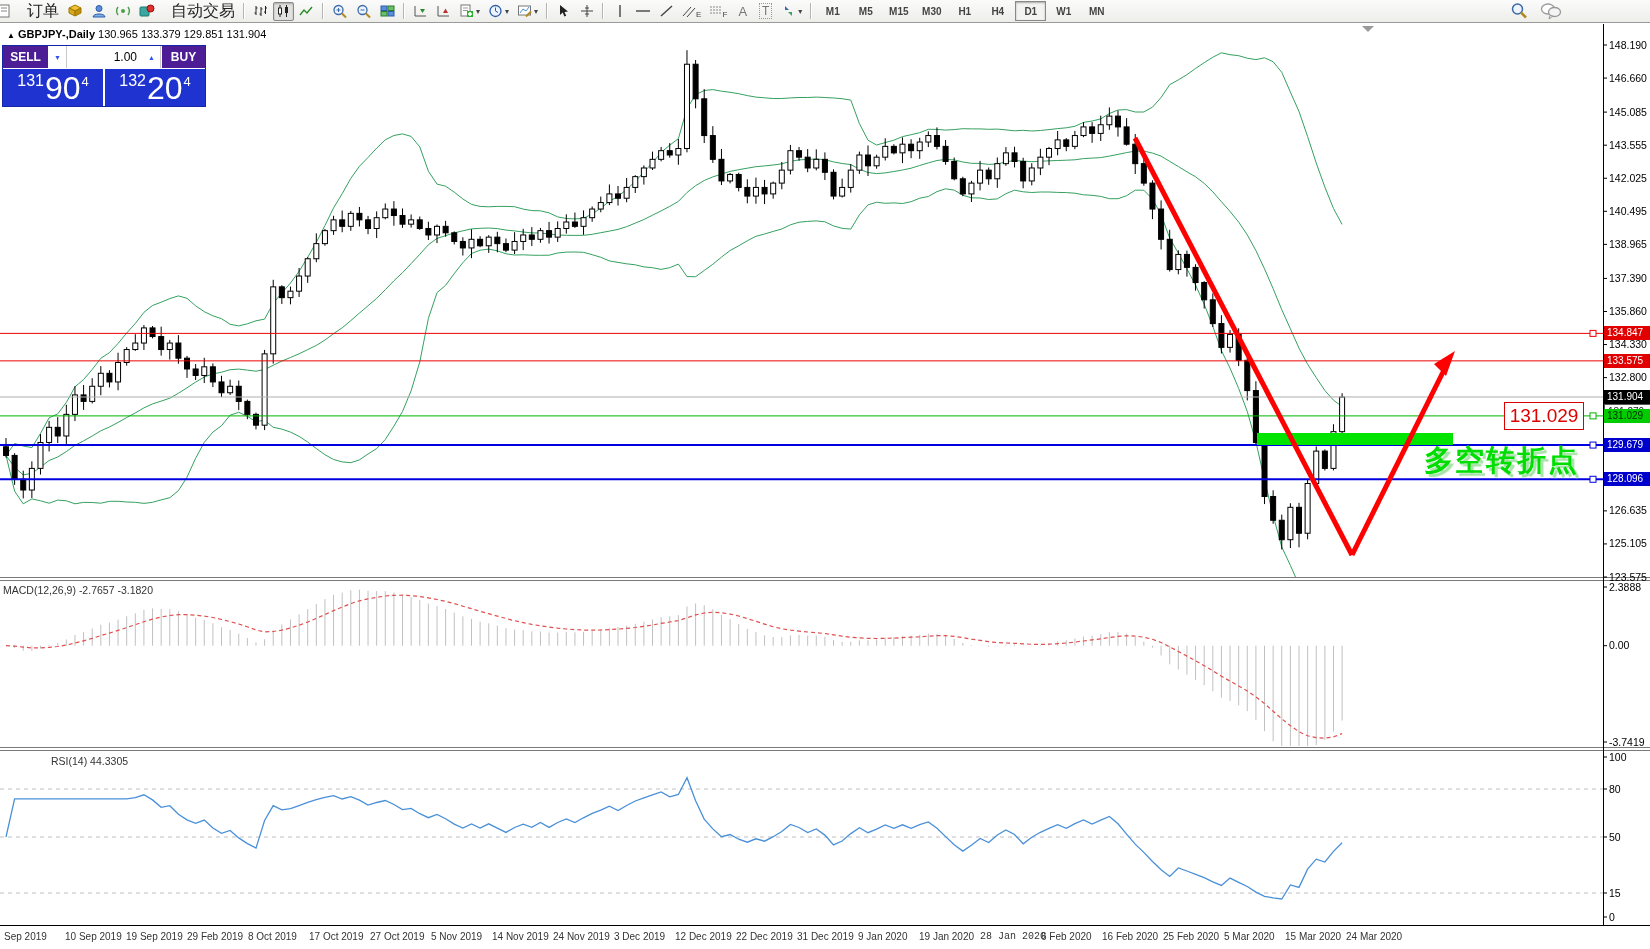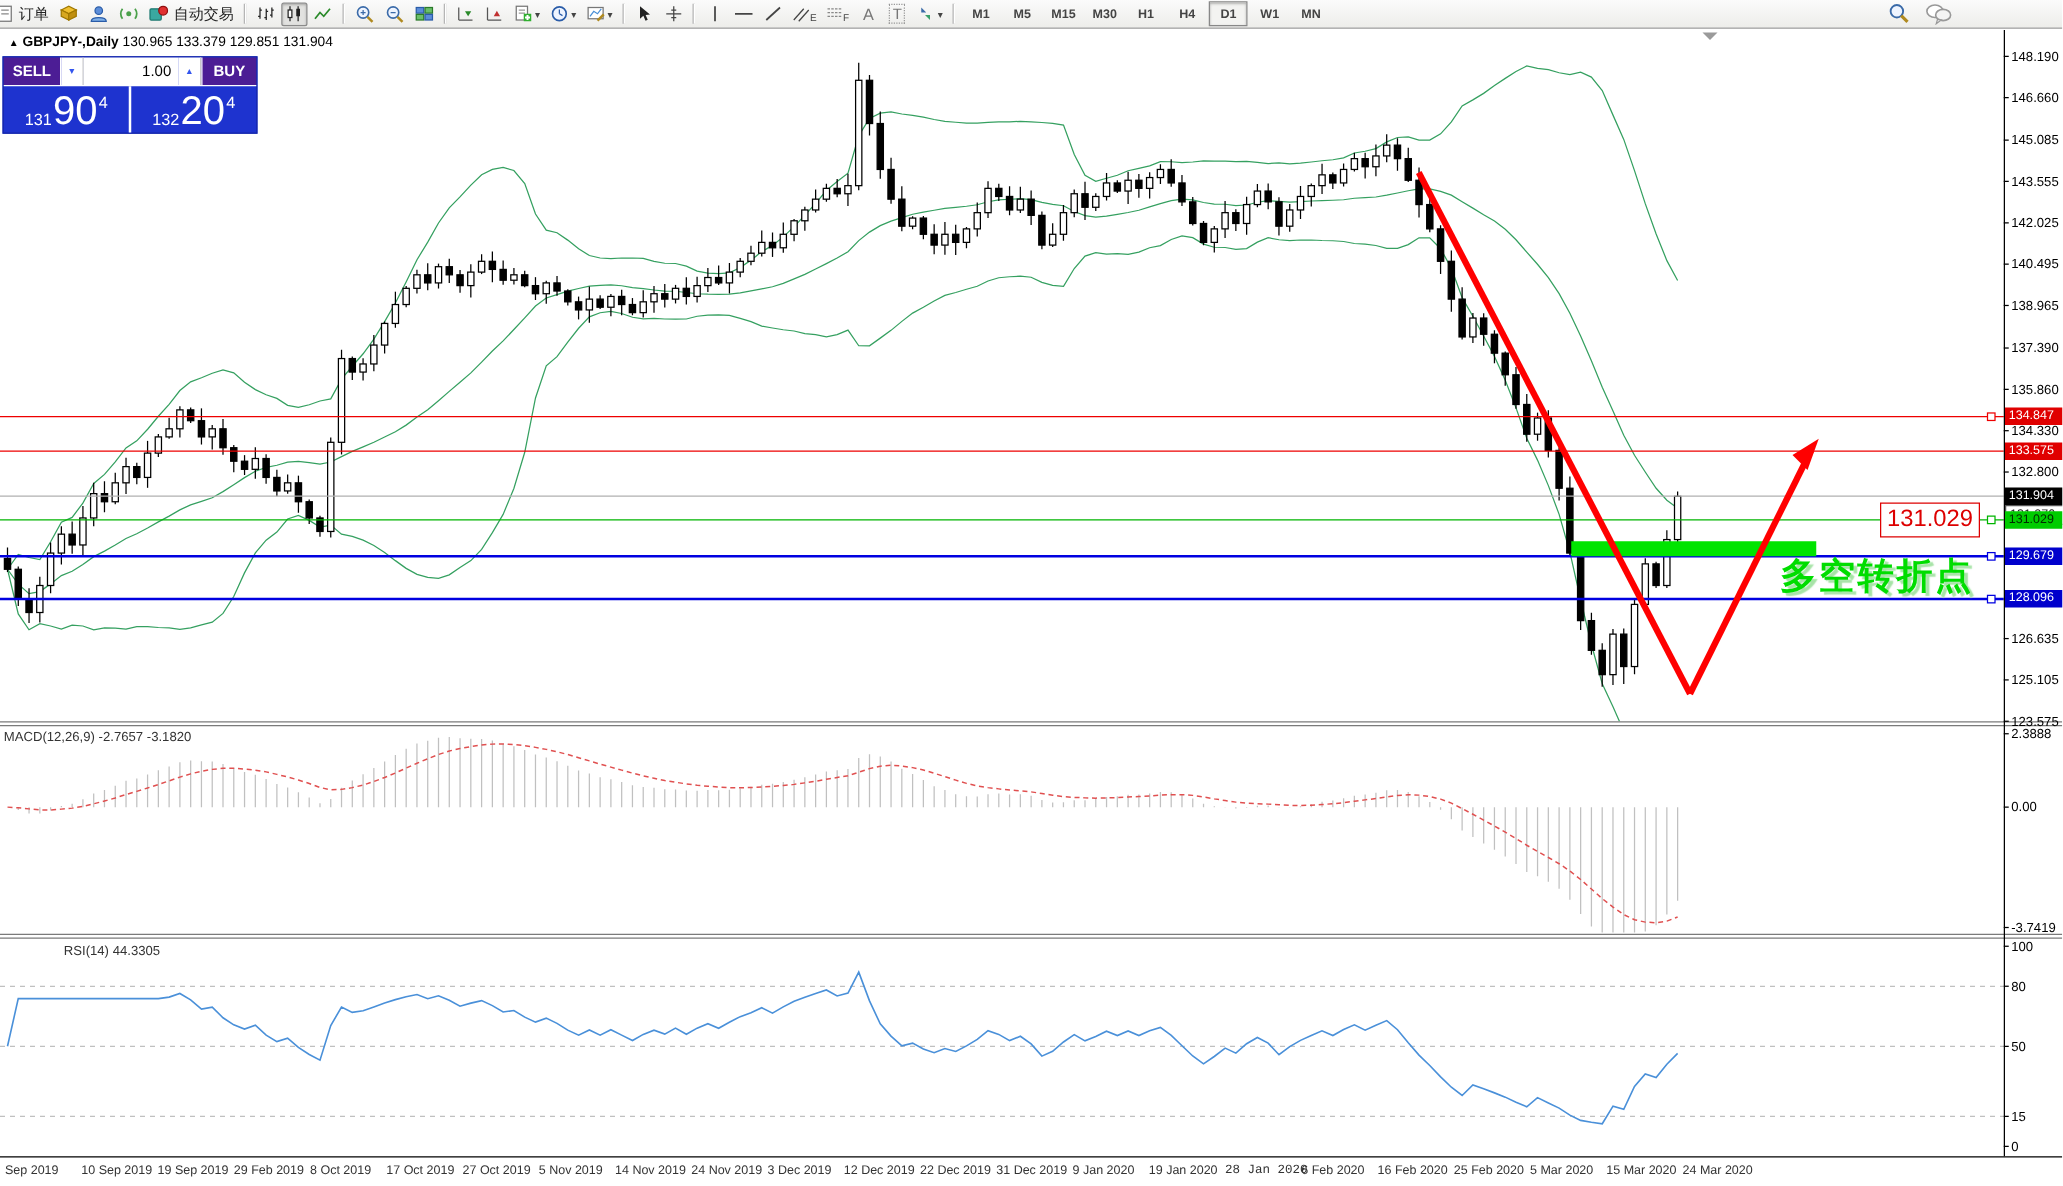--- a/index.html
+++ b/index.html
@@ -4,21 +4,21 @@
 <style>
   html,body{margin:0;padding:0;background:#fff;font-family:"Liberation Sans",sans-serif;}
   .app{position:relative;width:1650px;height:949px;overflow:hidden;background:#fff;}
   
   .toolbar{position:absolute;left:0;top:0;width:1650px;height:23px;background:linear-gradient(#fbfbfb,#ededea);
     border-bottom:1px solid #9a9a9a;display:flex;align-items:center;padding-left:0;box-sizing:border-box;white-space:nowrap;}
   .tb-btn{height:19px;min-width:21px;display:inline-flex;align-items:center;justify-content:center;margin:0 1px;
     border:1px solid transparent;border-radius:2px;font-size:11px;color:#333;padding:0 2px;box-sizing:border-box;}
   .tb-btn.pressed{border:1px solid #8a8a8a;background:#e2e2e0;box-shadow:inset 0 1px 2px rgba(0,0,0,.25);}
   .tb-sep{width:1px;height:16px;background:#b5b5b5;border-right:1px solid #fff;margin:0 4px;}
-  .tb-label{font-size:12px;color:#222;margin-left:4px;}
+  .tb-label{font-size:16px;color:#222;margin-left:16px;}
   .tf-btn{height:18px;min-width:23px;display:inline-flex;align-items:center;justify-content:center;margin:0 1px;
     font-size:10px;font-weight:bold;color:#444;border:1px solid transparent;padding:0 3px;}
   .tf-btn.pressed{border:1px solid #888;background:#f3f3f1;box-shadow:inset 0 1px 2px rgba(0,0,0,.3);}
   .caret{font-size:8px;color:#444;margin-left:2px;}
   .tb-right{position:absolute;top:2px;display:flex;}
   
   .chartwin{position:absolute;left:0;top:24px;width:1650px;height:925px;background:#fff;}
   svg text{font-family:"Liberation Sans",sans-serif;}
   .chart-title{position:absolute;left:7px;top:4px;font-size:11px;color:#000;z-index:5;}
   .chart-title .sym{font-weight:bold;}
@@ -28,21 +28,21 @@
     display:flex;flex-direction:column;border:1px solid #1526a8;box-sizing:border-box;}
   .panel .row1{display:flex;height:22px;border-bottom:1px solid #fff;}
   .btn-sell,.btn-buy{background:#4c1d95;color:#fff;font-size:12px;display:flex;align-items:center;justify-content:center;font-weight:bold;}
   .btn-sell{width:45px;border-right:1px solid #fff;}
   .btn-buy{flex:1;border-left:1px solid #fff;}
   .spin{width:17px;background:#fff;color:#3355ee;font-size:7px;display:flex;align-items:center;justify-content:center;border-right:1px solid #c8c8c8;}
   .vol{width:70px;background:#fff;border:none;font-size:12px;text-align:right;padding:0 6px 0 0;color:#000;outline:none;}
   .panel .row2{display:flex;flex:1;}
   .pcell{flex:1;display:flex;align-items:flex-end;justify-content:center;color:#fff;padding-bottom:3px;}
   .pcell.left{border-right:2px solid #fff;}
-  .p-small{font-size:13px;margin:0 1px 0 0;}
+  .p-small{font-size:16px;margin:0 1px 13px 0;}
   .p-big{font-size:32px;line-height:30px;}
   .p-sup{font-size:13px;margin:2px 0 14px 1px;}
   
   .badge{position:absolute;left:1604px;width:45px;height:14px;font-size:10px;line-height:14px;padding-left:3px;z-index:4;}
   .redbox{position:absolute;left:1504px;top:378px;width:78px;height:26px;border:1px solid #dd0000;color:#dd0000;
     background:#fff;font-size:19px;display:flex;align-items:center;justify-content:center;z-index:6;}
   .cnnote{position:absolute;left:1424px;top:417px;font-size:29px;font-weight:bold;color:#00dd00;z-index:6;
     text-shadow:3px 3px 1px #a6e3a6;letter-spacing:2px;}
   .dates{position:absolute;left:0;top:905px;width:1650px;height:18px;font-size:10px;color:#333;z-index:4;}
   .dates span{position:absolute;top:2px;}

